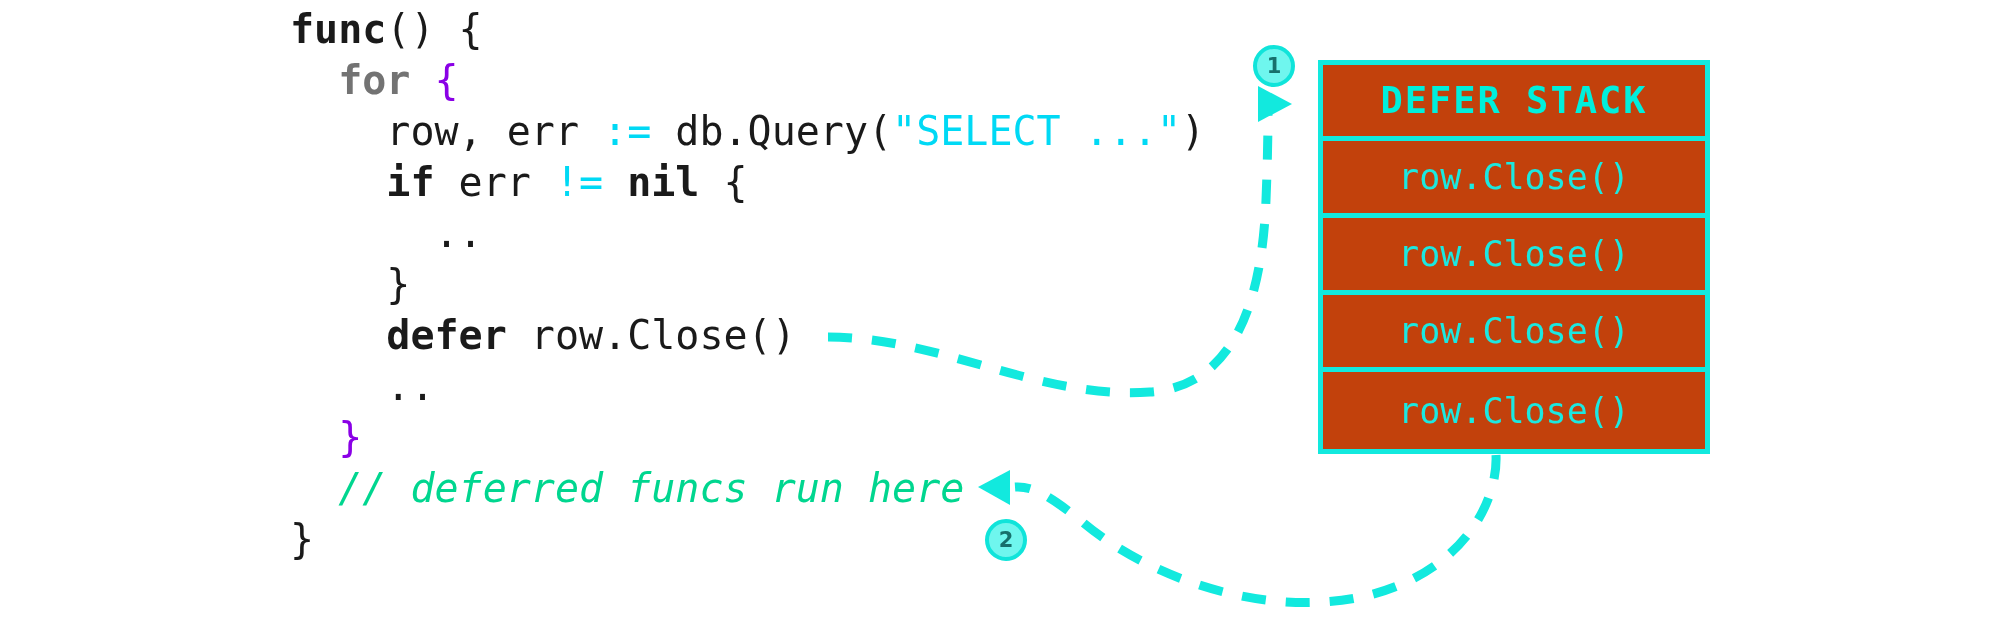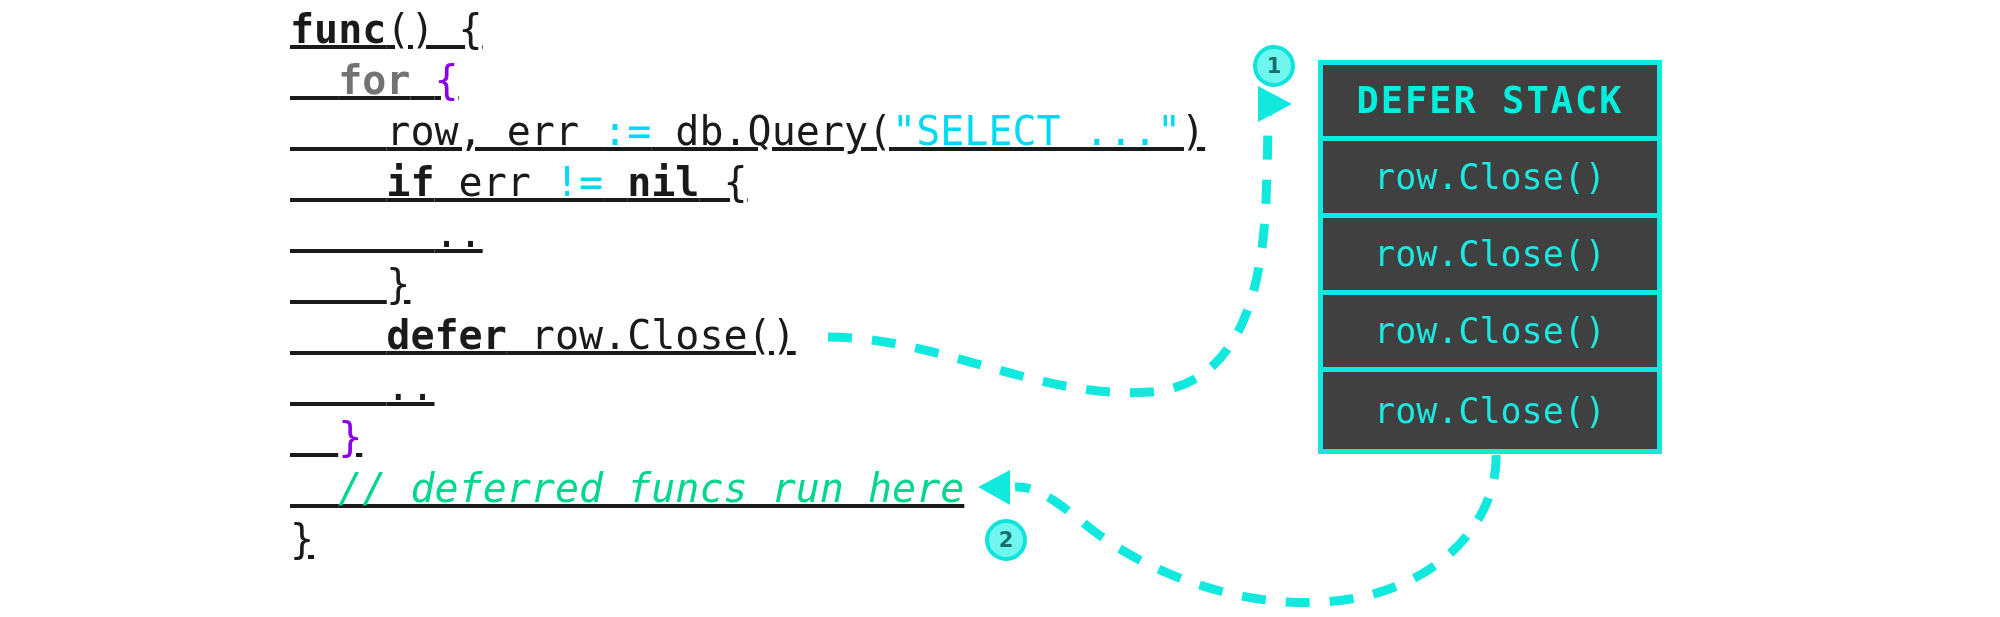--- a/index.html
+++ b/index.html
@@ -17,37 +17,37 @@
   .code{
     position:absolute;
     left:290px; top:4px;
     font-family:"DejaVu Sans Mono","Liberation Mono",monospace;
     font-size:40px;
     line-height:51px;
     color:#1a1a1a;
     white-space:pre;
     letter-spacing:0px;
   }
-  .code .ln{display:block;height:51px;white-space:pre;text-decoration:underline;}
+  .code .ln{display:block;height:51px;white-space:pre;}
   .kw-bold{font-weight:bold;color:#1a1a1a;}
   .kw-for{font-weight:bold;color:#737373;}
   .brace-purple{color:#8A00E6;}
   .op-cyan{color:#00D9F5;}
   .str-cyan{color:#00D9F5;}
   .comment{color:#00D68F;font-style:italic;margin-top:20px;}
   .plain{color:#1a1a1a;}
 
   
   .stack{
     position:absolute;
     left:1318px; top:60px;
-    width:344px;
+    width:392px;
     border:5px solid #12E9DE;
     box-sizing:border-box;
-    background:#404040;
+    background:#c2410c;
   }
   .stack-row{
     height:77px;
     display:flex;align-items:center;justify-content:center;
     box-sizing:border-box;
     border-bottom:5px solid #12E9DE;
   }
   .stack-row:last-child{border-bottom:none;}
   .stack-head{
     font-family:"DejaVu Sans Mono","Liberation Mono",monospace;

